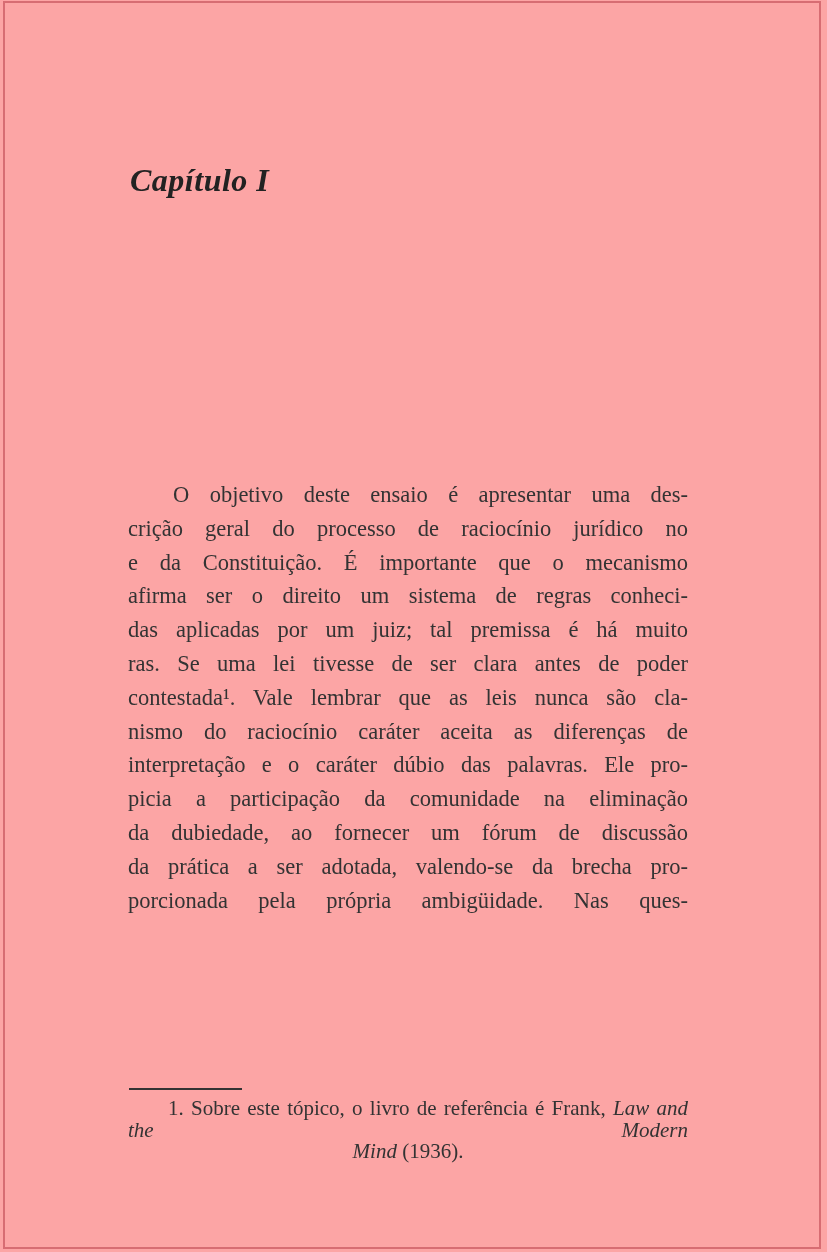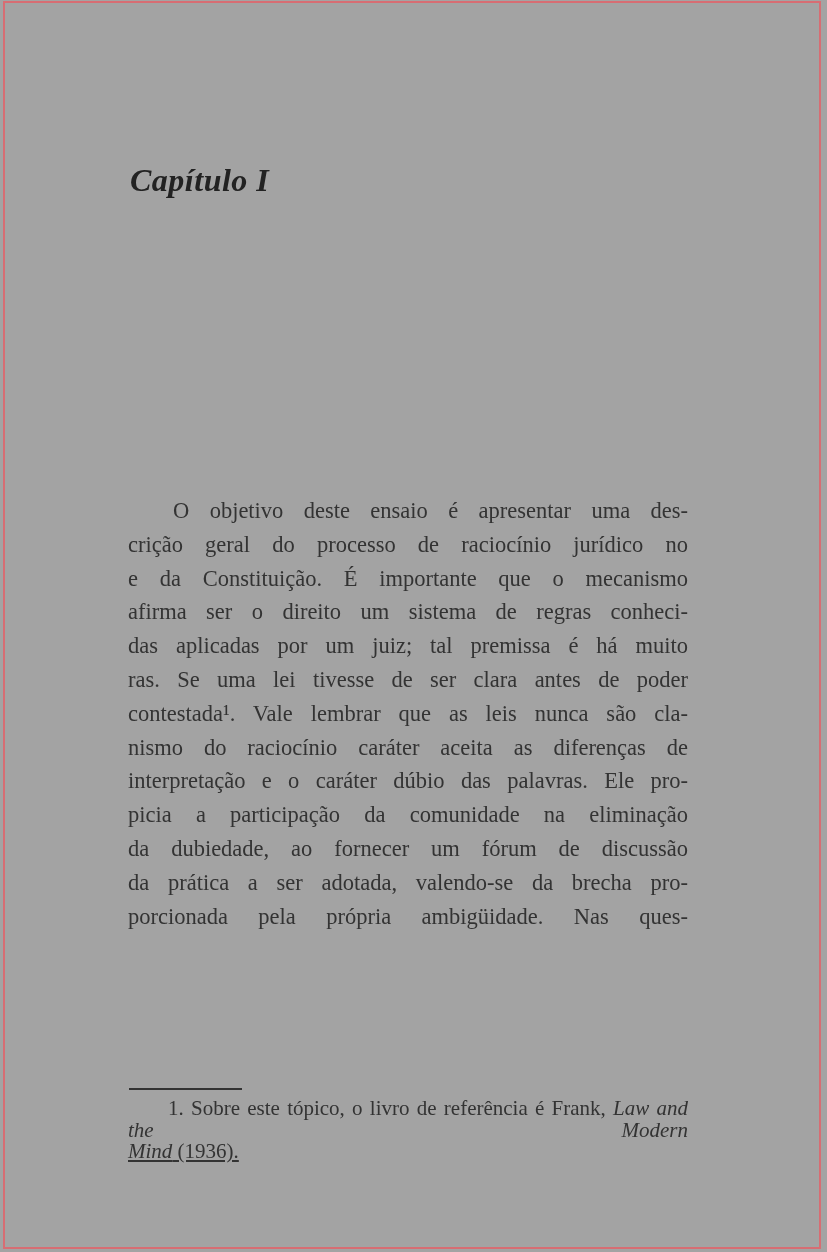--- a/index.html
+++ b/index.html
@@ -4,21 +4,21 @@
 <style>
   html, body {
     margin: 0;
     padding: 0;
     background: #ffffff;
   }
   .page {
     position: relative;
     width: 827px;
     height: 1252px;
-    background: #a3a3a3;
+    background: #fca5a5;
     font-family: "Liberation Serif", serif;
     overflow: hidden;
   }
   .frame {
     position: absolute;
     left: 3px;
     top: 1px;
     right: 6px;
     bottom: 3px;
     border: 2px solid #d76d73;
@@ -45,21 +45,20 @@
     font-size: 22.5px;
     line-height: 33.8px;
     color: #333333;
   }
   .body-line {
     text-align: justify;
     text-align-last: justify;
   }
   .body-line.first {
     text-indent: 45px;
-    margin-top: 16px;
   }
   .footnote-rule {
     position: absolute;
     left: 129px;
     top: 1088px;
     width: 113px;
     height: 2px;
     background: #333333;
   }
   .footnote {
@@ -70,22 +69,21 @@
     font-size: 21px;
     line-height: 21.5px;
     color: #333333;
   }
   .footnote-line.first {
     text-indent: 40px;
     text-align: justify;
     text-align-last: justify;
   }
   .footnote-line.last {
-    text-align: left;
-    text-decoration: underline;
+    text-align: center;
   }
   .italic {
     font-style: italic;
   }
 </style>
 </head>
 <body>
 
 <div class="page">
   <div class="frame" style="border-color: rgb(215, 109, 115);"></div>

